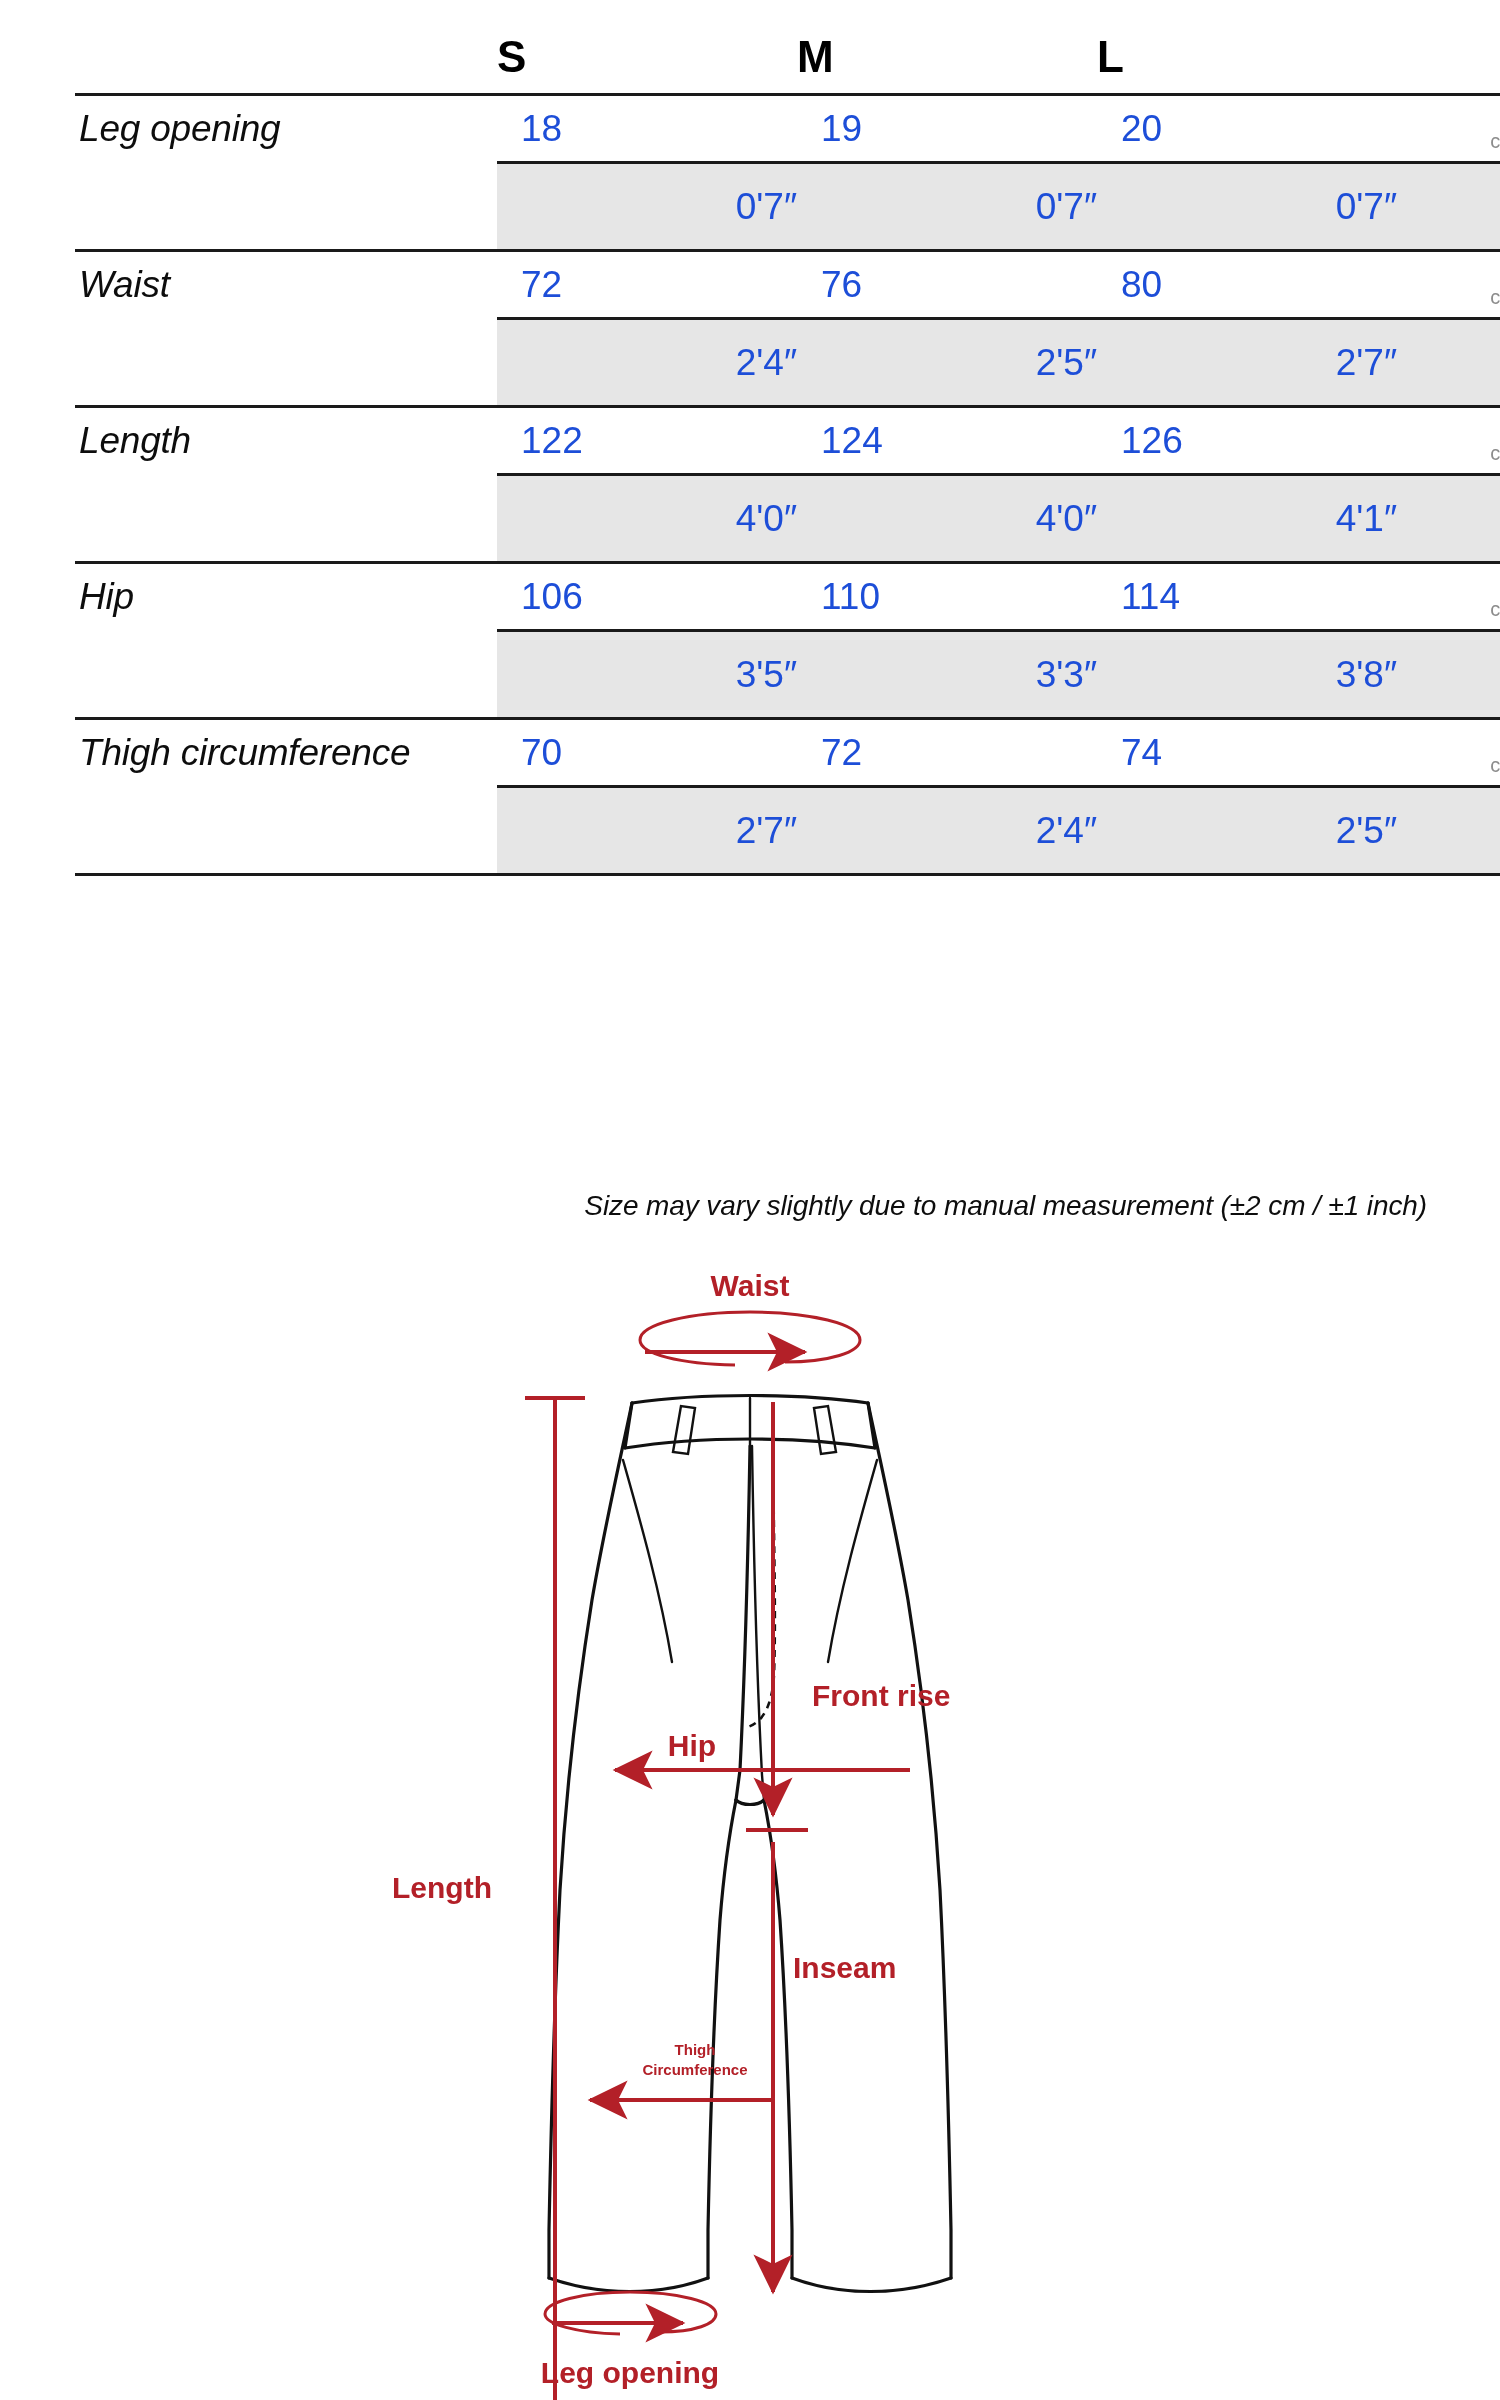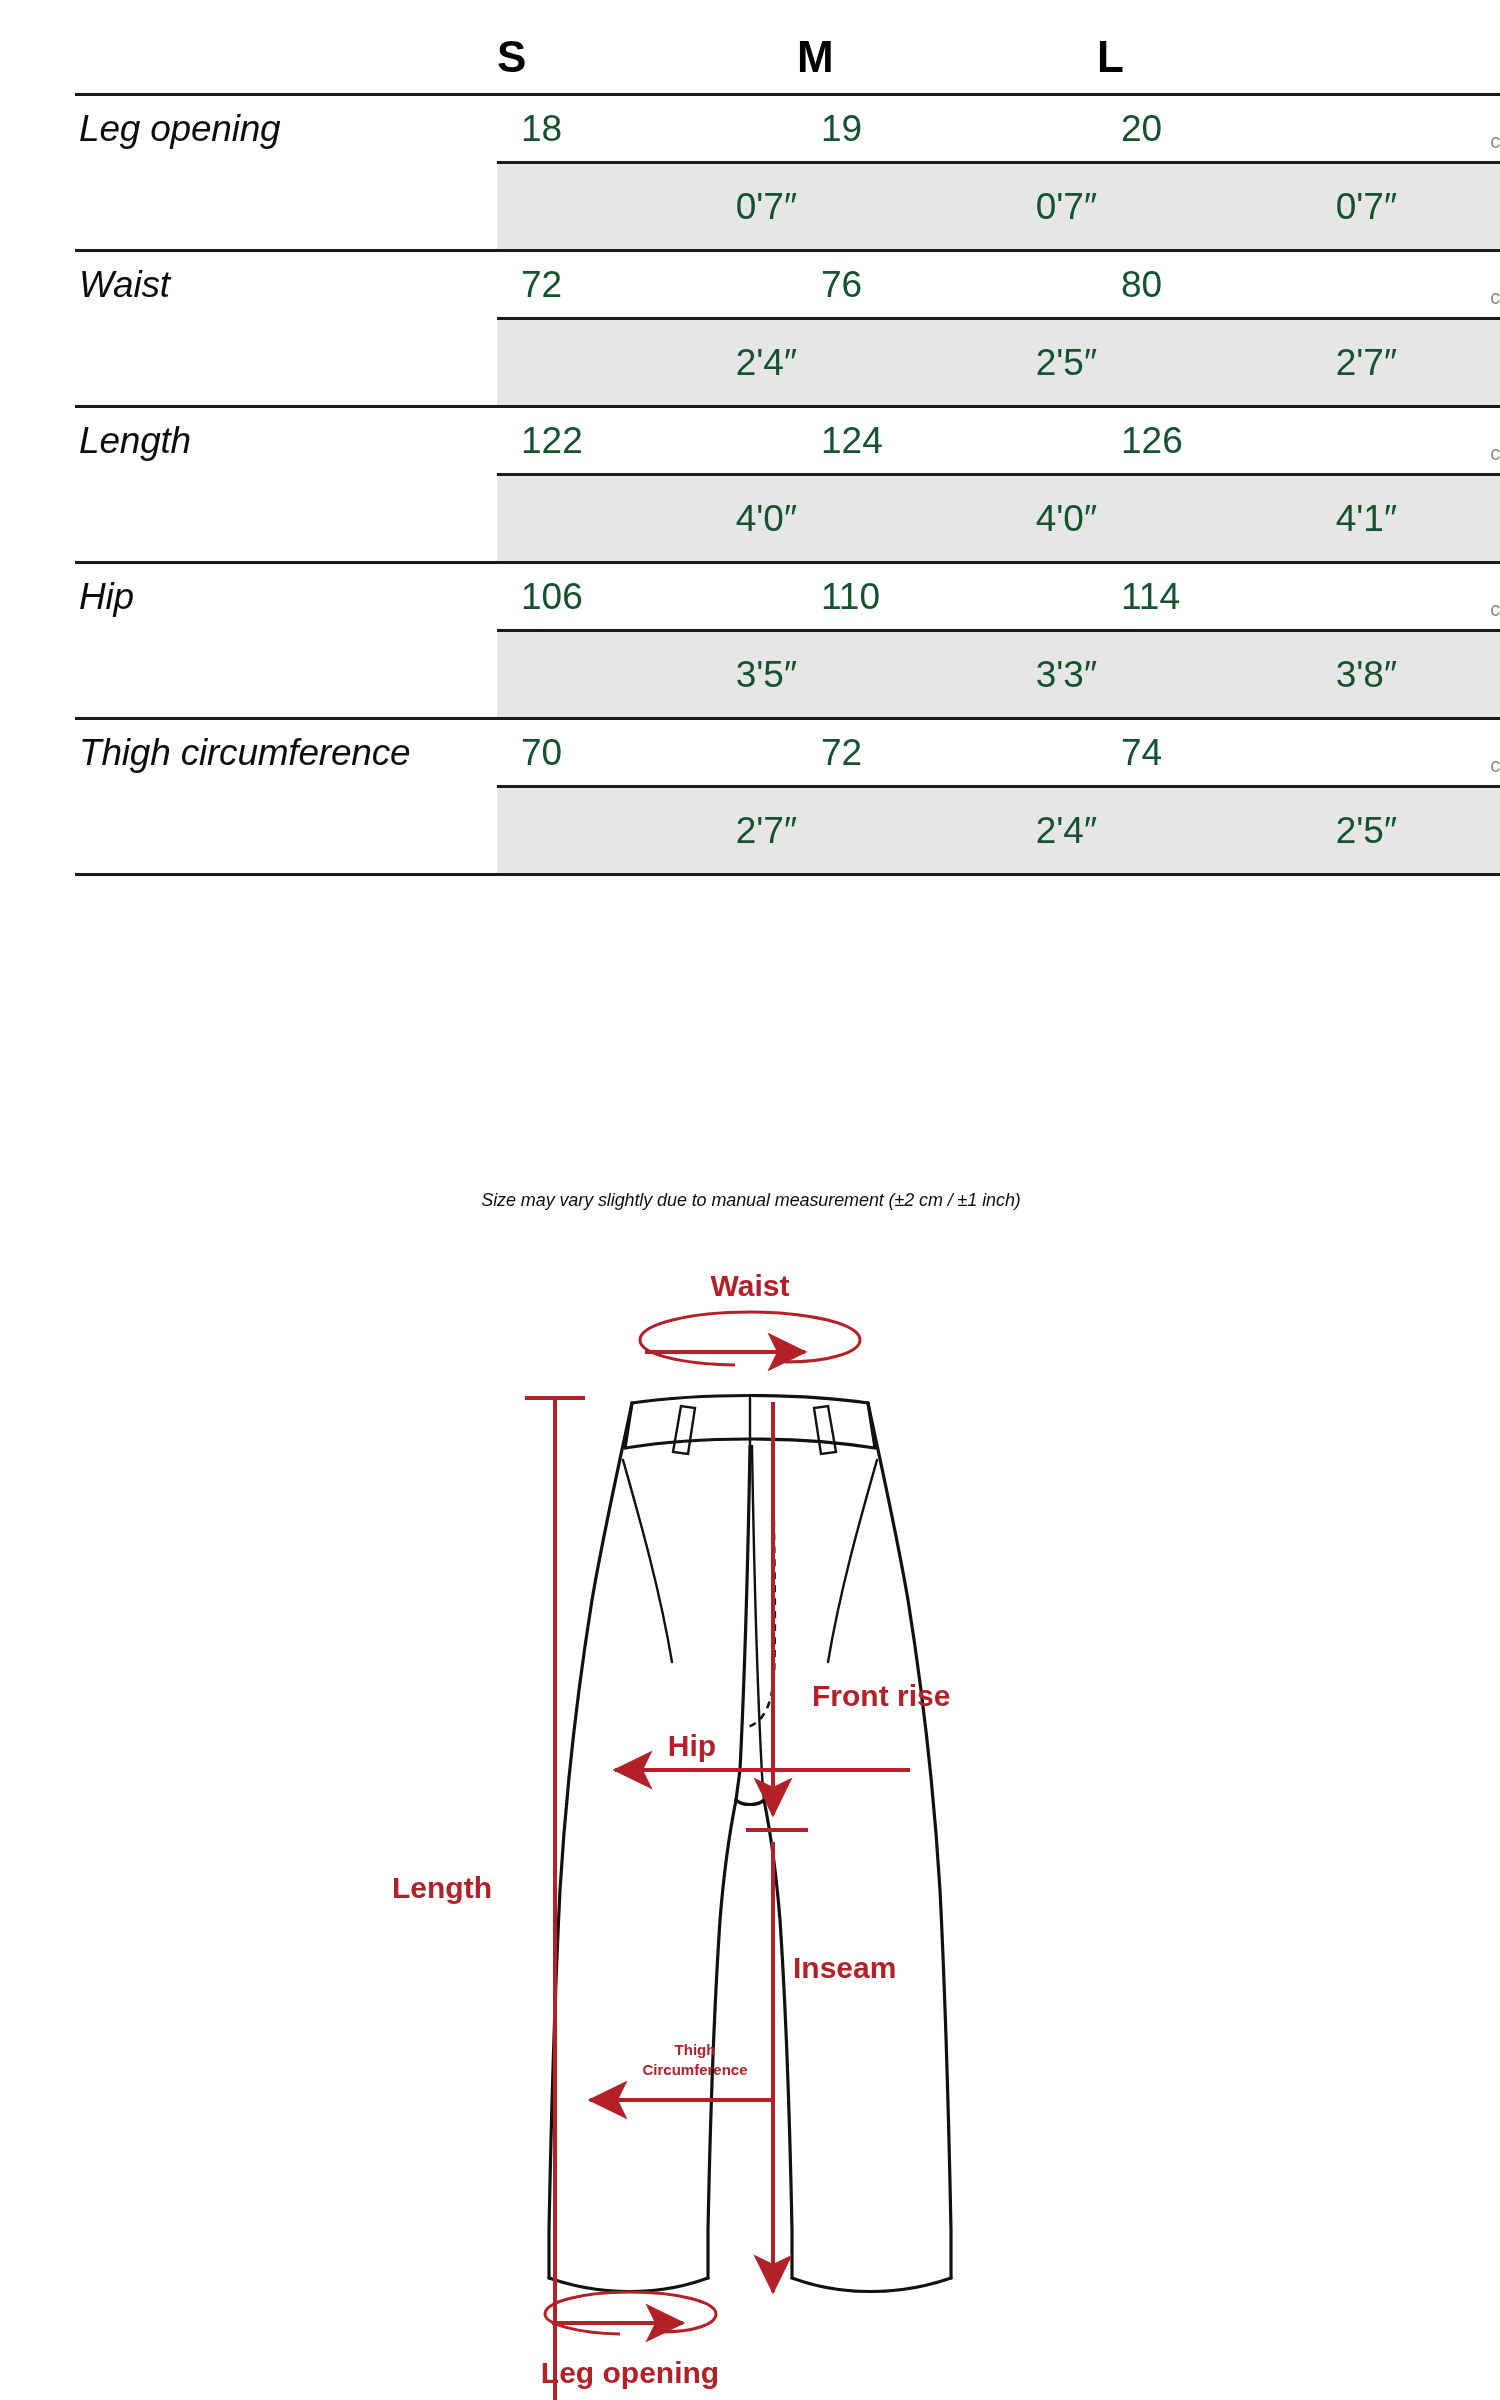--- a/index.html
+++ b/index.html
@@ -67,21 +67,21 @@
     color: #0d0d0d;
     padding: 12px 0 12px 4px;
     vertical-align: top;
     line-height: 1.12;
     letter-spacing: -0.2px;
   }
   td.meas-name.spanned { vertical-align: top; margin-left: 44px; }
 
   td.val {
     font-size: 37px;
-    color: #14532d;
+    color: #1d4ed8;
     padding: 14px 0 14px 24px;
     vertical-align: middle;
     line-height: 1;
     white-space: nowrap;
   }
   td.unit {
     font-size: 20px;
     color: #8c8c8c;
     text-align: right;
     padding: 0 10px 10px 0;
@@ -96,22 +96,22 @@
 
   
   tr.band-cm td.val,
   tr.band-cm td.unit { background: #ffffff; }
 
   .footnote {
     position: absolute;
     left: 75px;
     top: 1190px;
     width: 1352px;
-    text-align: center;
-    font-size: 18px;
+    text-align: right;
+    font-size: 28px;
     font-style: italic;
     color: #0d0d0d;
     padding-right: 3px;
     letter-spacing: -0.1px;
   }
 
   
   #diagram-wrap {
     position: absolute;
     left: 0;

